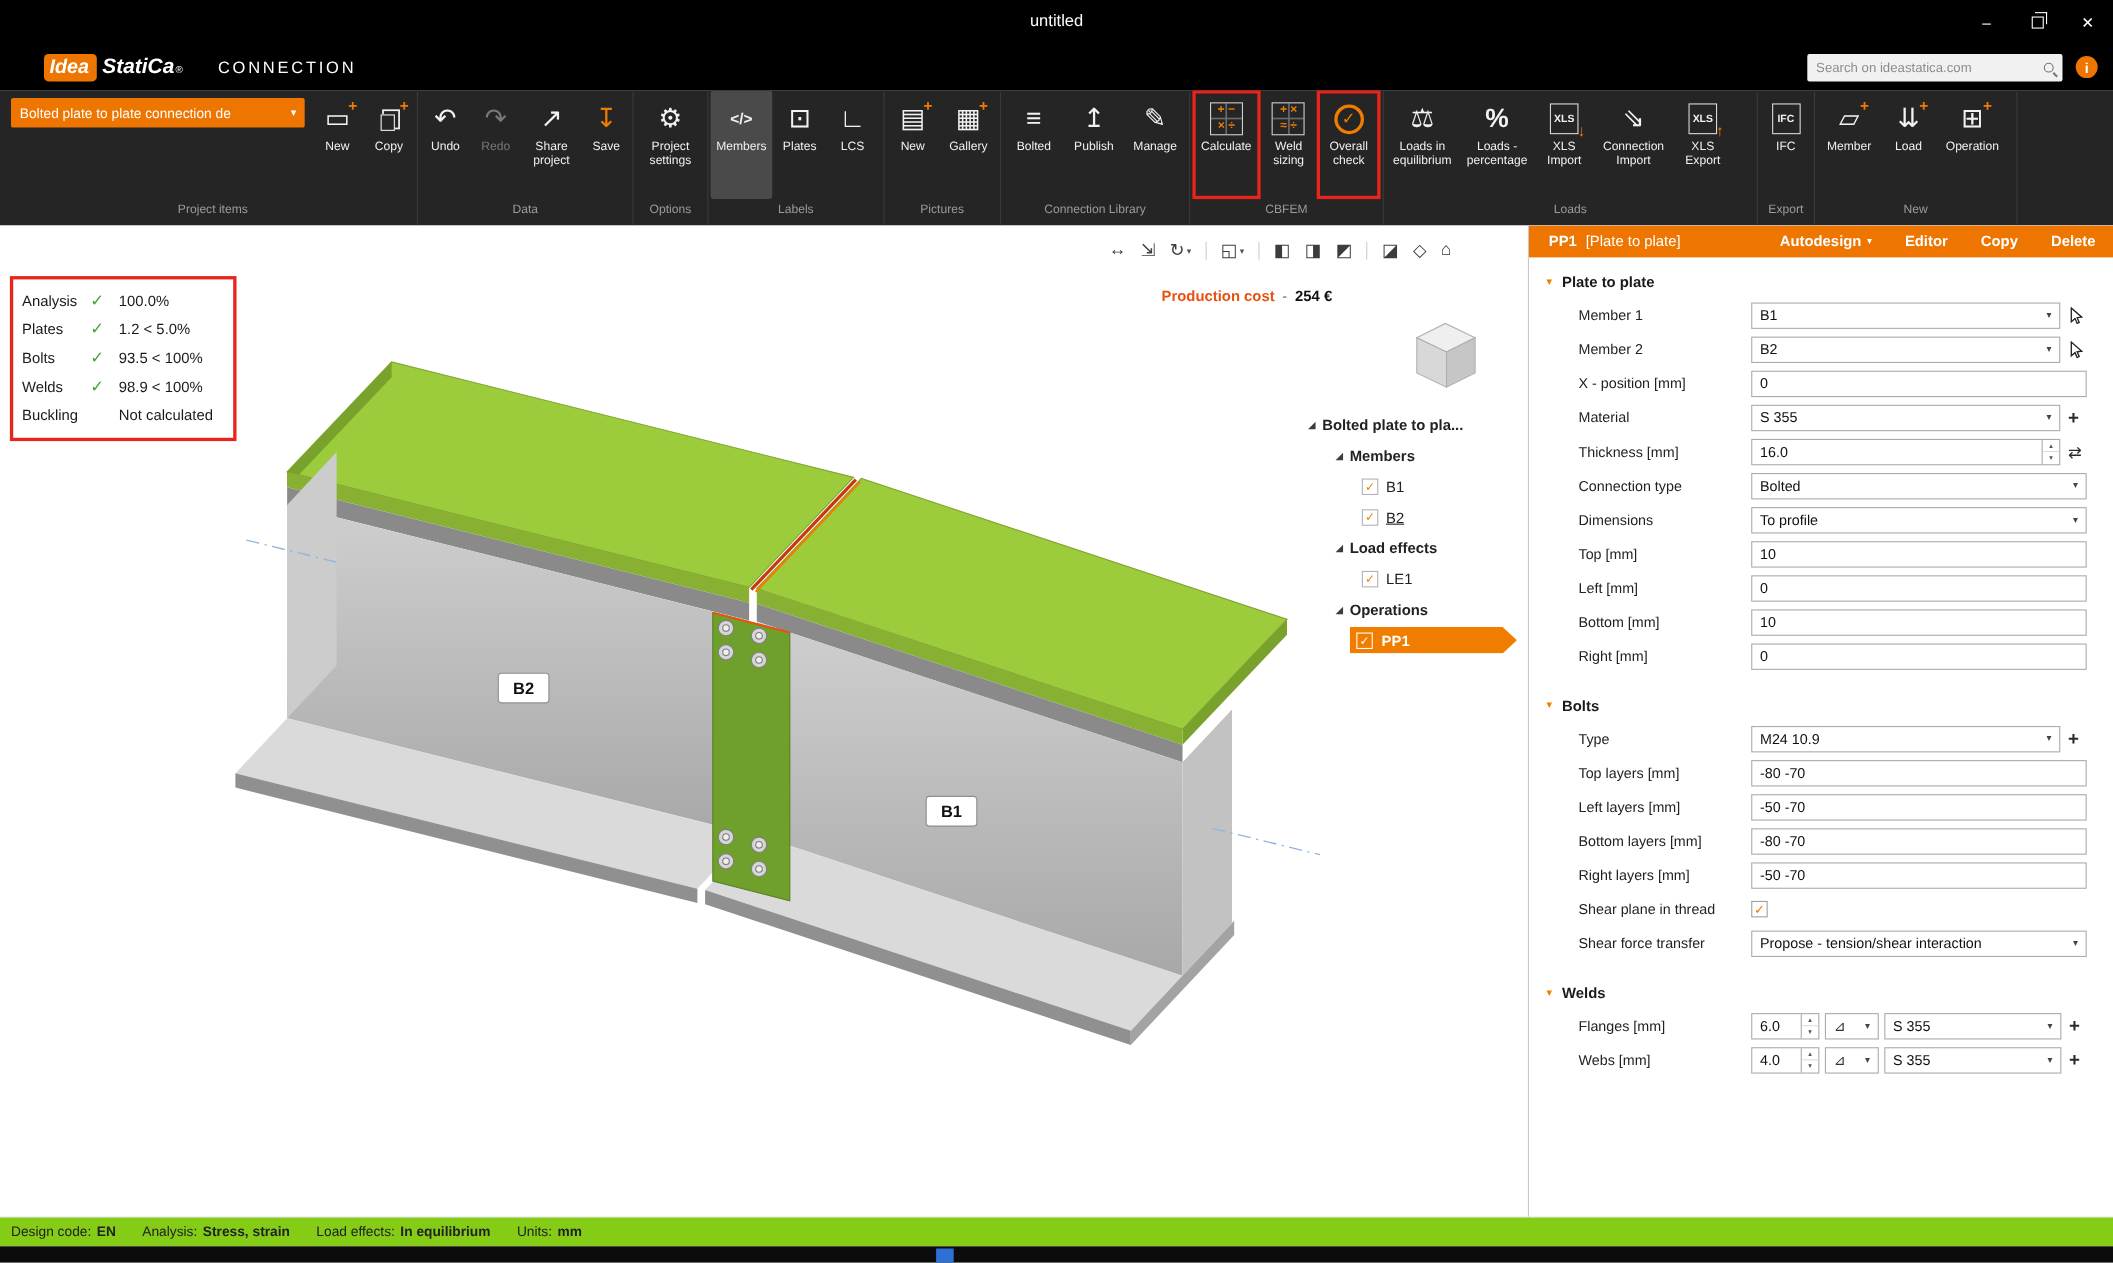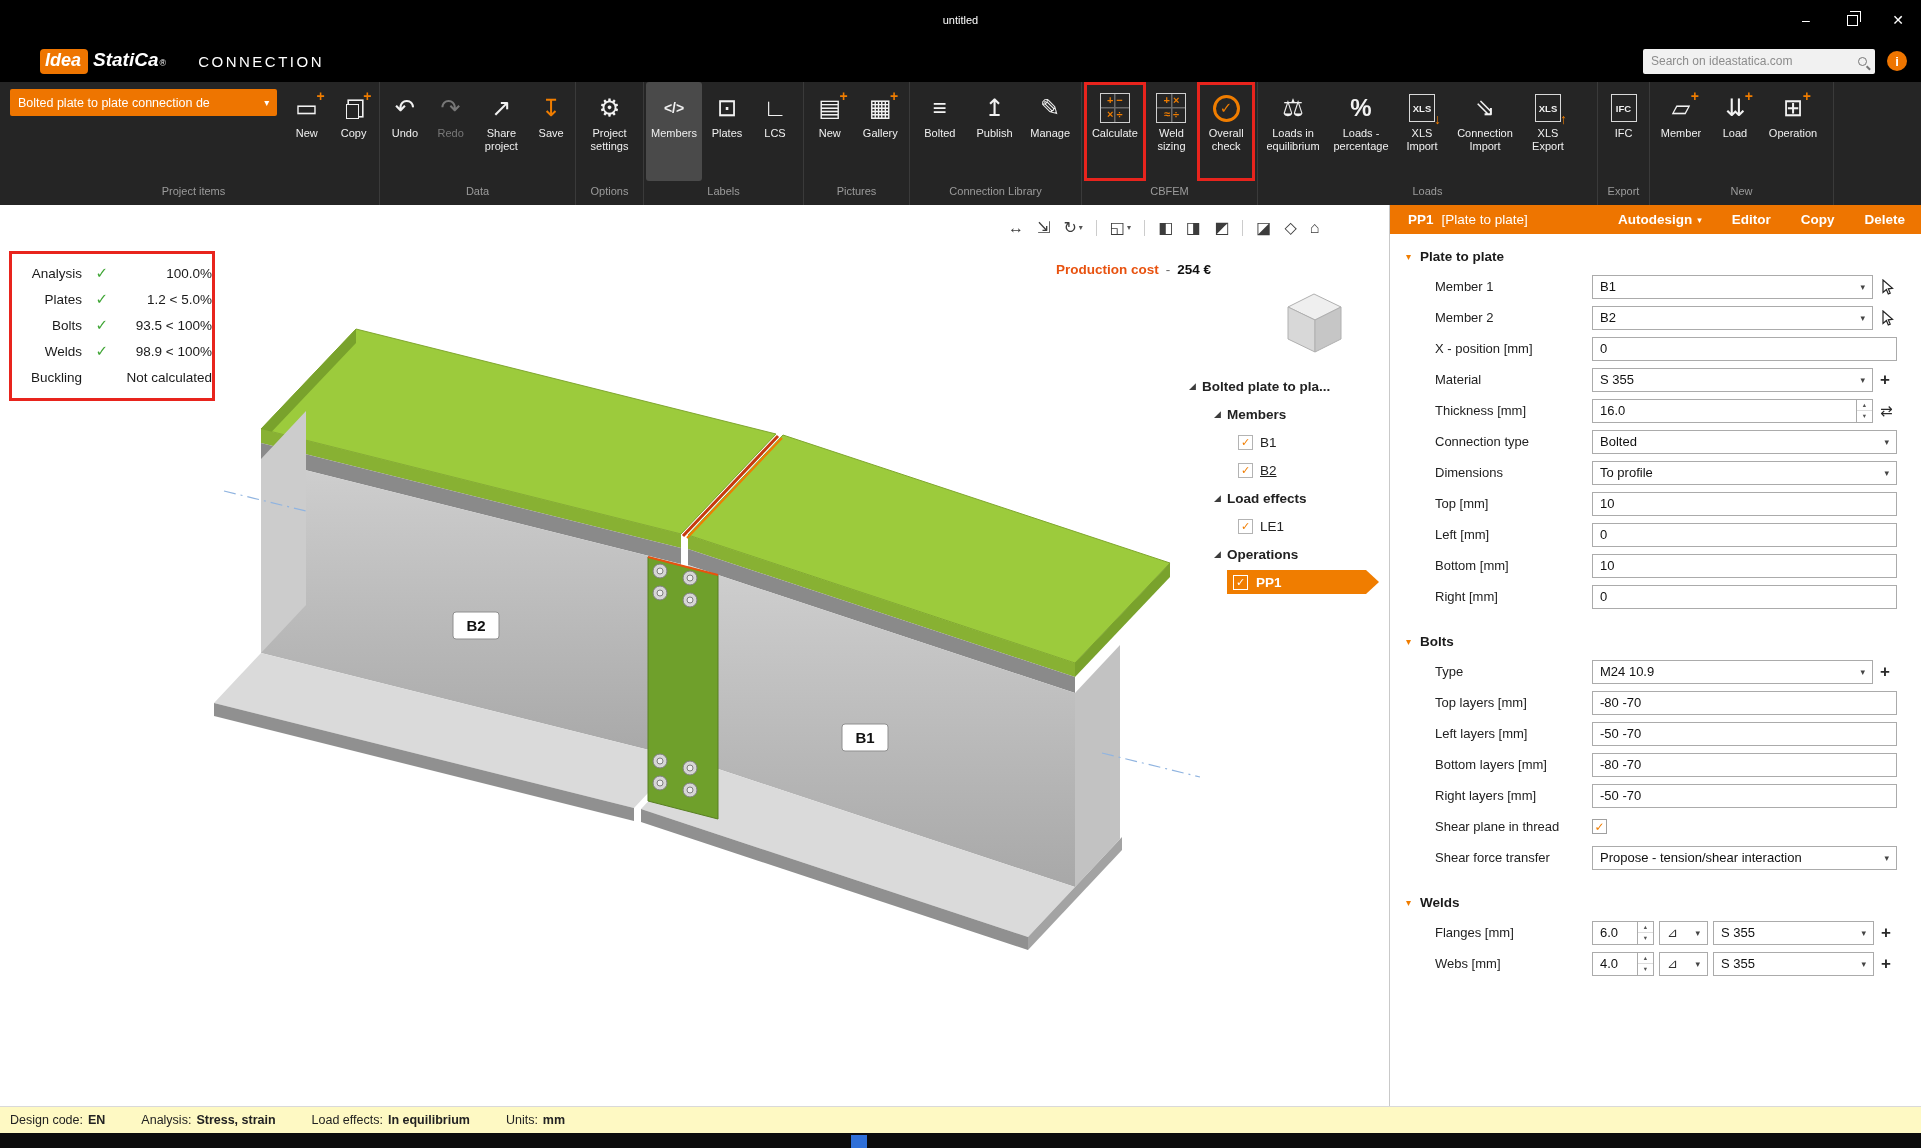--- a/index.html
+++ b/index.html
@@ -1,20 +1,20 @@
 <!DOCTYPE html>
 <html><head>
 <meta charset="utf-8">
 <style>
   * { box-sizing: border-box; margin: 0; padding: 0; }
   html,body { width:1921px; height:1148px; overflow:hidden; font-family:"Liberation Sans","DejaVu Sans",sans-serif; background:#fff; }
 
   
   .titlebar { height:40px; background:#000; position:relative; color:#fff; }
-  .title-center { position:absolute; left:0; right:0; top:0; height:40px; line-height:40px; text-align:center; font-size:11px; }
+  .title-center { position:absolute; left:0; right:0; top:0; height:40px; line-height:40px; text-align:center; font-size:15px; }
   .win-controls { position:absolute; right:0; top:0; display:flex; }
   .win-btn { width:46px; height:40px; display:flex; align-items:center; justify-content:center; font-size:14px; color:#fff; }
   .restore-ic { width:11px; height:11px; border:1.5px solid #fff; position:relative; }
   .restore-ic:before { content:""; position:absolute; left:2px; top:-5px; width:10px; height:10px; border:1.5px solid #fff; border-left:none; border-bottom:none; }
 
   
   .menubar { height:42px; background:#000; display:flex; align-items:center; position:relative; padding-left:40px; }
   .logo { display:flex; align-items:baseline; }
   .logo-box { background:#EE7500; color:#fff; font-style:italic; font-weight:bold; font-size:18px; padding:1px 7px 3px 5px; border-radius:4px; }
   .logo-statica { color:#fff; font-style:italic; font-weight:bold; font-size:19px; margin-left:5px; }
@@ -61,21 +61,21 @@
   .viewport { width:1390px; position:relative; background:#fff; border-right:1px solid #c9c9c9; }
   .panel { flex:1; background:#fff; overflow:hidden; }
 
   
   .vp-toolbar { position:absolute; left:1008px; top:13px; display:flex; align-items:center; gap:13px; color:#3c3c3c; font-size:16px; }
   .vp-ic { display:flex; align-items:center; }
   .vp-caret { font-size:8px; color:#555; margin-left:2px; }
   .vp-sep { width:1px; height:16px; background:#ccc; }
 
   
-  .summary { position:absolute; left:9px; top:46px; width:206px; border:3px solid #E8241D; background:#fff; padding:6px 0 8px 8px;text-align:right; }
+  .summary { position:absolute; left:9px; top:46px; width:206px; border:3px solid #E8241D; background:#fff; padding:6px 0 8px 8px; }
   .s-row { display:flex; align-items:center; height:26px; font-size:13.5px; color:#1a1a1a; }
   .s-label { width:62px; }
   .s-check { width:26px; color:#3FA535; font-weight:bold; font-size:15px; }
   .s-value { flex:1; }
 
   .prodcost { position:absolute; left:1056px; top:57px; font-size:13.5px; font-weight:bold; display:flex; gap:7px; }
   .pc-label { color:#E8520F; }
   .pc-sep { color:#666; font-weight:normal; }
   .pc-value { color:#111; }
 
@@ -112,21 +112,21 @@
   .spin-btns span:first-child { border-bottom:1px solid #dcdcdc; }
   .w281 { width:281px; } .w305 { width:305px; } .w62 { width:62px; } .w49 { width:49px; } .w161 { width:161px; }
   .extra { margin-left:7px; display:flex; align-items:center; }
   .plusbtn { font-size:17px; font-weight:bold; color:#2a2a2a; width:18px; text-align:center; }
   .swap-ic { font-size:15px; color:#2a2a2a; }
   .pcheckbox { width:15px; height:15px; border:1px solid #a0a0a0; background:#fff; display:flex; align-items:center; justify-content:center; color:#F07D00; font-size:12px; font-weight:bold; }
   .weldsym { font-size:13px; color:#333; }
   .mlr4 { margin-left:5px; }
 
   
-  .statusbar { height:27px; border-top:1px solid #d9d9d9; display:flex; align-items:center; padding-left:10px; gap:36px; font-size:12.5px; background:#fef9c3; color:#222; }
+  .statusbar { height:27px; border-top:1px solid #d9d9d9; display:flex; align-items:center; padding-left:10px; gap:24px; font-size:12.5px; background:#84cc16; color:#222; }
   .st-item { display:flex; gap:5px; }
   .st-value { font-weight:bold; }
   .taskstrip { height:15px; background:#0c0c0c; position:relative; }
   .task-peek { position:absolute; left:851px; top:2px; width:16px; height:13px; background:#2E6FD8; }
 
   svg text { font-family:"Liberation Sans","DejaVu Sans",sans-serif; }
 </style>
 </head>
 <body>
 

